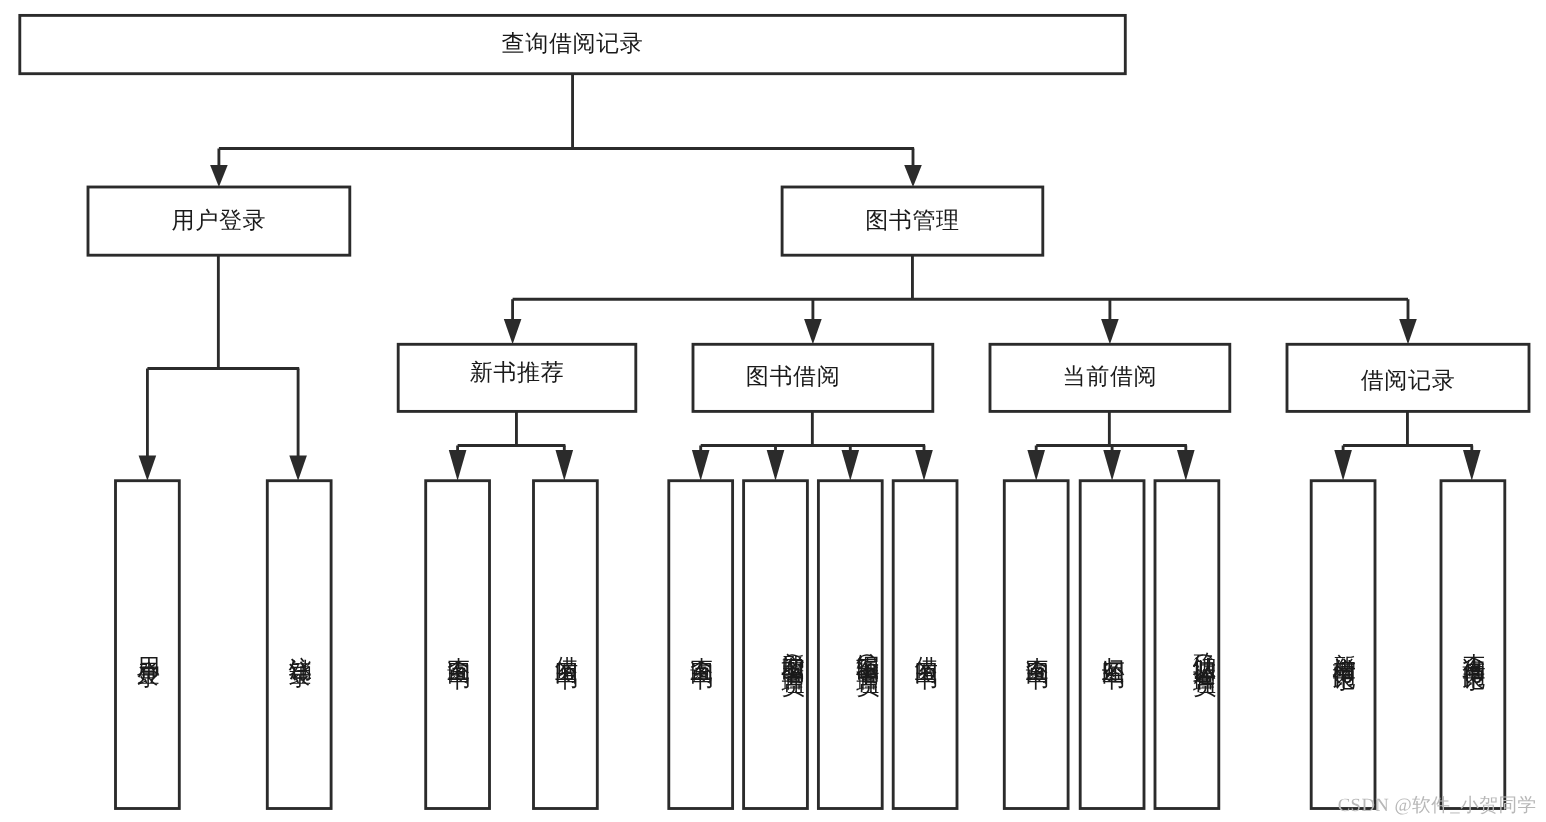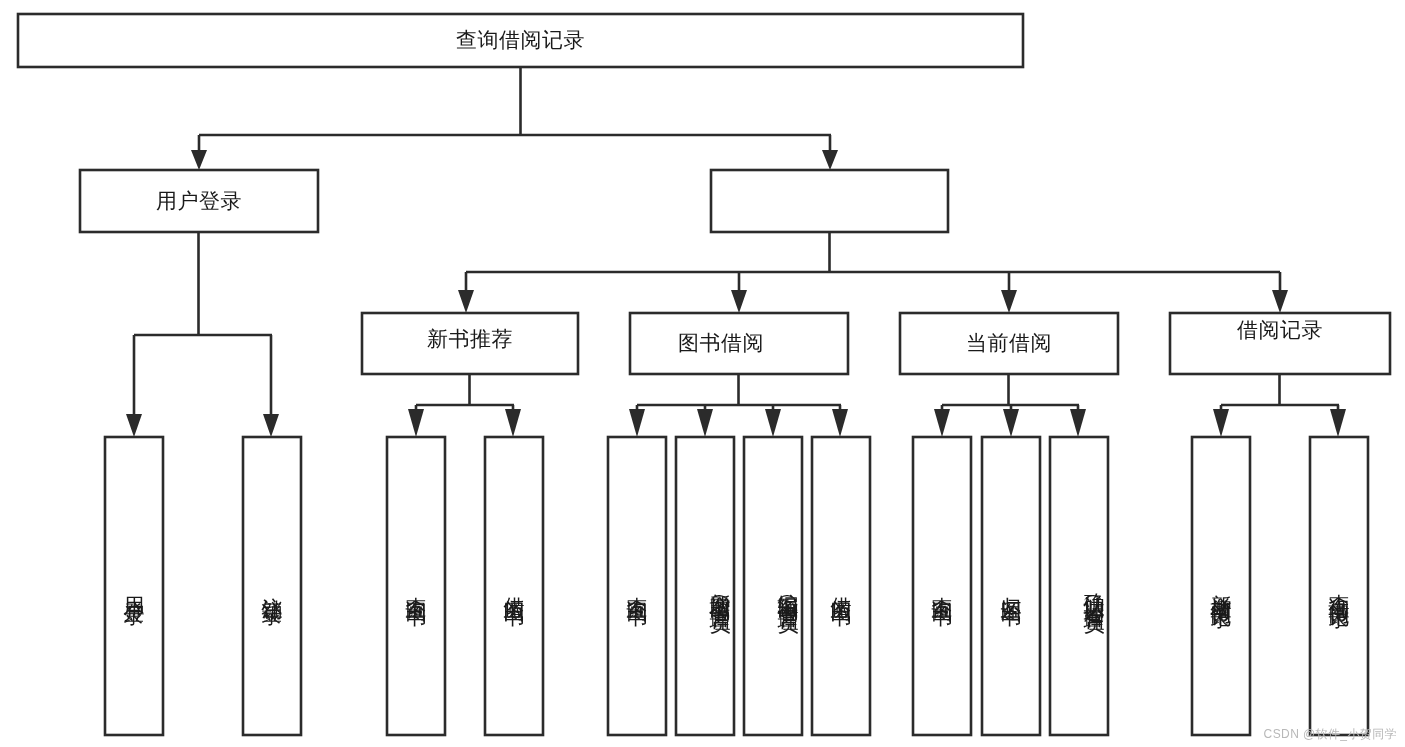--- a/index.html
+++ b/index.html
@@ -75,22 +75,22 @@
     pointer-events: none;
   }
   .leaf-label.centered {
     align-items: center;
   }
   .watermark {
     position: absolute;
     right: 8px;
     bottom: 4px;
     color: #b8b8b8;
-    font-size: 12px;
-    font-family: Liberation Sans, sans-serif;
+    font-size: 17px;
+    font-family: Liberation Serif, serif;
     white-space: nowrap;
     letter-spacing: 0.4px;
   }
 </style>
 </head>
 <body>
 
 <div id="diagram-root">
 
   <svg class="flow" viewBox="0 0 1405 747">
@@ -189,25 +189,26 @@
     <rect class="node-rect-leaf" x="913" y="437" width="58" height="298"></rect>
     <rect class="node-rect-leaf" x="982" y="437" width="58" height="298"></rect>
     <rect class="node-rect-leaf" x="1050" y="437" width="58" height="298"></rect>
     <rect class="node-rect-leaf" x="1192" y="437" width="58" height="298"></rect>
     <rect class="node-rect-leaf" x="1310" y="437" width="58" height="298"></rect>
   </svg>
 
   <div class="node-label" style="left:18px; top:14px; width:1005px; height:53px;">查询借阅记录</div>
 
   <div class="node-label" style="left:80px; top:170px; width:238px; height:62px;">用户登录</div>
+  <div class="node-label" style="left:711px; top:170px; width:237px; height:62px;">图书管理</div>
 
   <div class="node-label" style="left:362px; top:313px; width:216px; height:52px;">新书推荐</div>
   <div class="node-label" style="left:630px; top:313px; width:182px; height:61px;">图书借阅</div>
   <div class="node-label" style="left:900px; top:313px; width:218px; height:61px;border-radius:10px;">当前借阅</div>
-  <div class="node-label" style="left:1170px; top:296px; width:220px; height:69px;">借阅记录</div>
+  <div class="node-label" style="left:1170px; top:313px; width:220px; height:69px;">借阅记录</div>
 
   <div class="leaf-label centered" style="left:105px; top:437px; width:58px; height:298px;">用户登录</div>
   <div class="leaf-label centered" style="left:243px; top:437px; width:58px; height:298px;">注销登录</div>
   <div class="leaf-label centered" style="left:387px; top:437px; width:58px; height:298px;">查询图书</div>
   <div class="leaf-label centered" style="left:485px; top:437px; width:58px; height:298px;">借阅图书</div>
   <div class="leaf-label centered" style="left:608px; top:437px; width:58px; height:298px;">查询图书</div>
   <div class="leaf-label" style="left:676px; top:443px; width:58px; height:292px;">新增图书（管理员）</div>
   <div class="leaf-label" style="left:744px; top:443px; width:58px; height:292px;">编辑图书（管理员）</div>
   <div class="leaf-label centered" style="left:812px; top:437px; width:58px; height:298px;">借阅图书</div>
   <div class="leaf-label centered" style="left:913px; top:437px; width:58px; height:298px;">查询图书</div>

